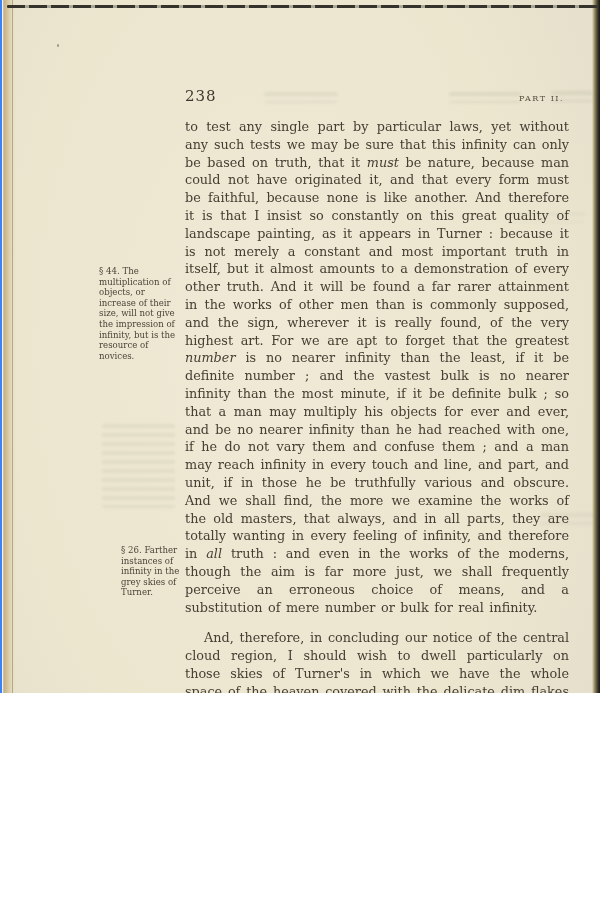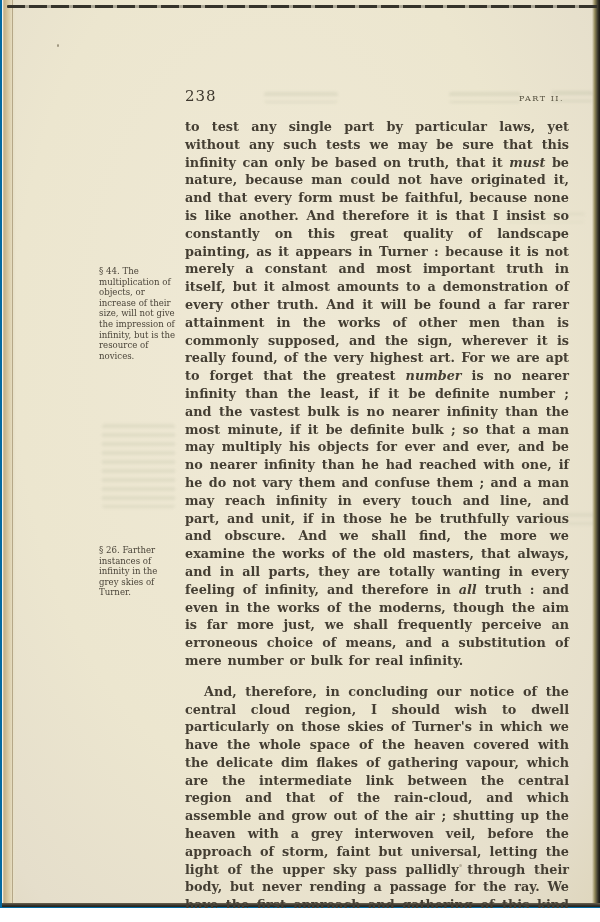--- a/index.html
+++ b/index.html
@@ -1,18 +1,18 @@
 <!DOCTYPE html>
 <html><head>
 <meta charset="utf-8">
 <style>
   html,body{margin:0;padding:0;background:#ffffff;}
   .scene{
-    position:relative;width:600px;height:908px;overflow:hidden;
-    background:#0369a1;
+    position:relative;width:600px;height:693px;overflow:hidden;
+    background:#3b82f6;
     font-family:"DejaVu Serif","Liberation Serif",serif;
   }
   
   .paper{
     position:absolute;left:2px;top:0;right:0;height:907px;
     background:
       radial-gradient(ellipse at 45% 38%, #efe9d6 0%, #ece6cf 55%, #e5decb 85%, #ded6bd 100%);
   }
   .top-rule{
     position:absolute;left:5px;right:2px;top:5px;height:3px;
@@ -47,31 +47,31 @@
   .part-label{
     position:absolute;right:36px;top:94px;
     font-size:8px;color:#55503f;letter-spacing:1.5px;margin-left:35px;
   }
   
   .text-col{
     position:absolute;left:183px;top:118px;width:384px;
     font-size:12.8px;line-height:17.8px;color:#443e33;
     text-align:justify;word-spacing:1.5px;
   }
-  .text-col p{margin:0;font-weight:bold;}
+  .text-col p{margin:0;}
   .text-col p + p{margin-top:13px;text-indent:19px;}
   .it{font-style:italic;}
   
   .margin-note{
     position:absolute;left:97px;width:80px;
     font-size:8.6px;line-height:10.6px;color:#4b453a;
     text-align:left;
   }
   .note-1{top:266px;}
-  .note-2{top:545px;}
+  .note-2{top:545px;margin-left:22px;}
   
   .smudge{
     position:absolute;border-radius:3px;filter:blur(1.6px);
     background:repeating-linear-gradient(180deg,rgba(140,150,120,.5) 0 4px,rgba(140,150,120,0) 4px 9px);
   }
   .sm-1{left:262px;top:92px;width:74px;height:11px;opacity:.30;}
   .sm-2{left:447px;top:92px;width:72px;height:11px;opacity:.32;}
   .sm-3{left:549px;top:91px;width:42px;height:11px;opacity:.35;}
   .sm-4{left:100px;top:424px;width:73px;height:84px;opacity:.28;}
   .sm-5{left:538px;top:513px;width:55px;height:12px;opacity:.22;}

